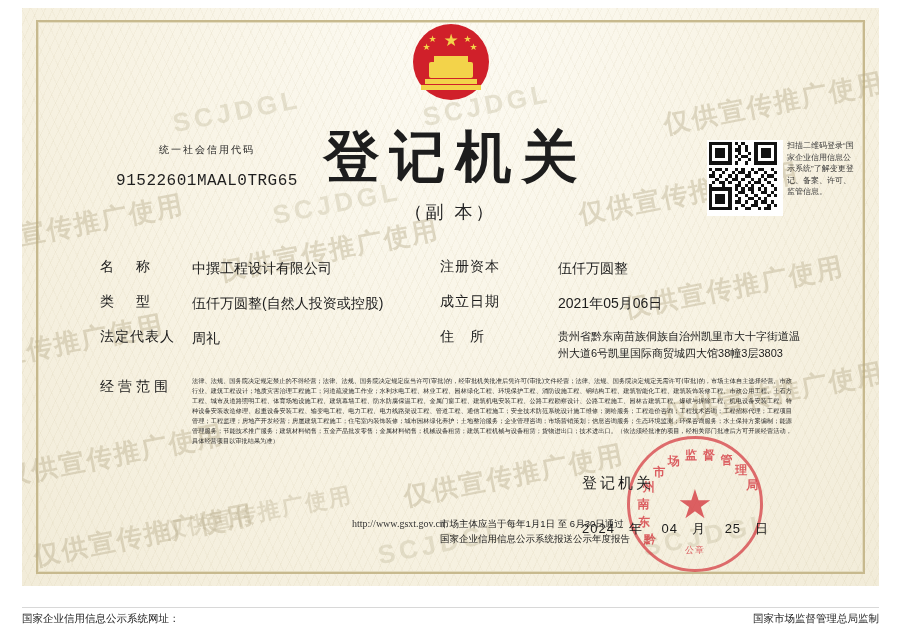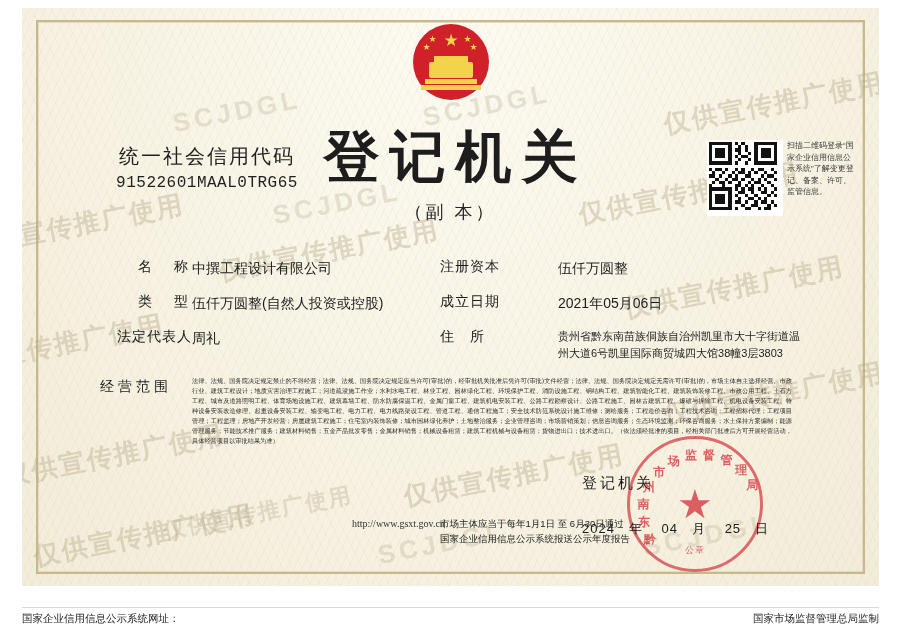--- a/index.html
+++ b/index.html
@@ -149,23 +149,23 @@
   
   .code-block {
     position: absolute;
     left: 80px;
     top: 135px;
     width: 210px;
     text-align: center;
     color: #1f1f1f;
   }
   .code-label {
-    font-size: 20px;
+    font-size: 10px;
     letter-spacing: 2px;
-    margin-bottom: 4px;
+    margin-bottom: 15px;
   }
   .code-value {
     font-family: "Liberation Mono", monospace;
     font-size: 16px;
     letter-spacing: 0.5px;
   }
   
   .qr-wrap {
     position: absolute;
     right: 96px;
@@ -189,21 +189,21 @@
   .fields {
     position: absolute;
     left: 78px;
     top: 250px;
     width: 700px;
   }
   .row {
     display: flex;
     margin-bottom: 14px;
   }
-  .col-left { width: 340px; display: flex; text-align: right; }
+  .col-left { width: 340px; display: flex; }
   .col-right { width: 360px; display: flex; gap: 26px; }
   .fl {
     width: 92px;
     flex: 0 0 92px;
     font-size: 14px;
     color: #1c1c1c;
     letter-spacing: 4px;
   }
   .fl.tight { letter-spacing: 1px; }
   .fv {

